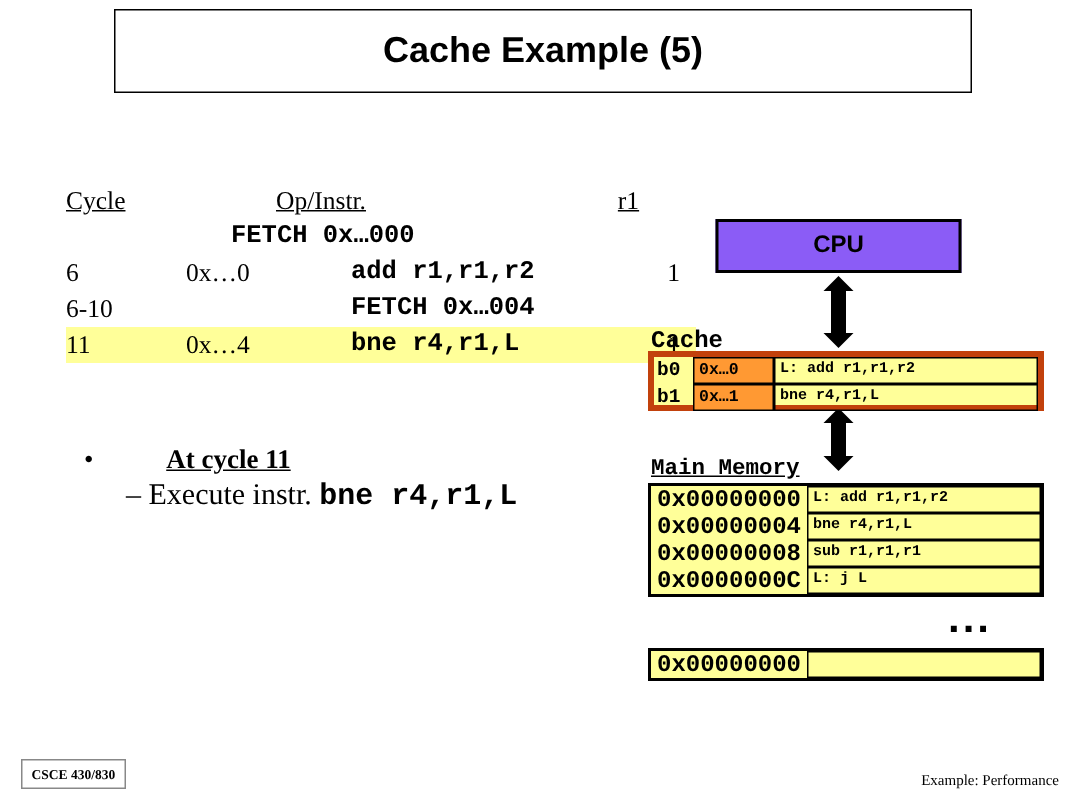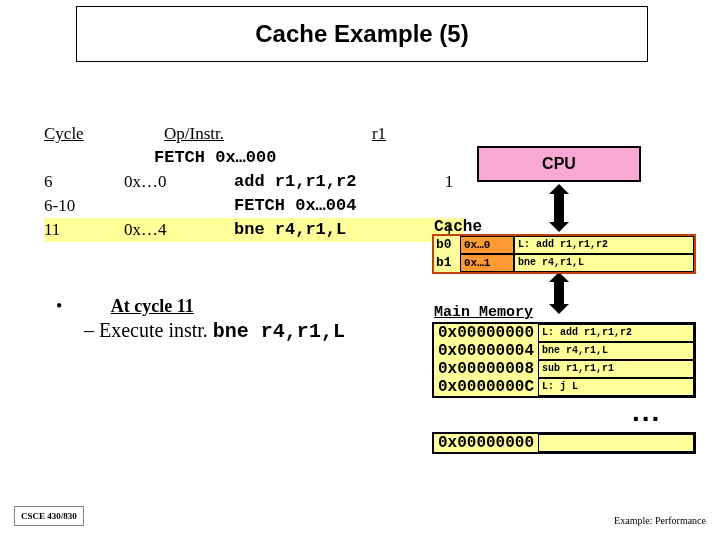--- a/index.html
+++ b/index.html
@@ -8,43 +8,43 @@
   .title-frame { position: absolute; left: 76px; top: 6px; width: 572px; height: 56px; border: 1px solid #000; display: flex; align-items: center; justify-content: center; }
   .title { font-family: Arial, sans-serif; font-weight: bold; font-size: 24px; }
   
   .trace { position: absolute; left: 44px; top: 122px; font-family: "Times New Roman", serif; font-size: 17px; }
   .trace-row { display: flex; white-space: pre; line-height: 24px; }
   .trace-row.hl { background: #ffff99; }
   .trace-cell.cy { width: 80px; }
   .trace-cell.ad { width: 70px; }
   .trace-cell.op { width: 200px; font-family: "Courier New", monospace; font-weight: bold; margin-left: 40px; }
   .trace-cell.r1 { width: 30px; text-align: center; }
-  .trace-hdr { text-decoration: underline; }
+  .trace-hdr { text-decoration: underline; gap: 20px; }
   .trace-hdr .op { font-family: "Times New Roman", serif; font-weight: normal; }
   
   .bullets { position: absolute; left: 56px; top: 296px; font-family: "Times New Roman", serif; }
   .b1 { font-size: 18px; }
   .b1::before { content: "• "; font-size: 18px; }
   .b1u { text-decoration: underline; font-weight: bold; margin-left: 44px; }
   .b2 { font-size: 20px; margin-left: 28px; margin-top: 2px; }
   .b2::before { content: "– "; }
   .mono { font-family: "Courier New", monospace; font-weight: bold; }
   
-  .cpu-box { position: absolute; left: 477px; top: 146px; width: 164px; height: 36px; background: #f9a8d4; border: 2px solid #000; display: flex; align-items: center; justify-content: center; font-family: Arial, sans-serif; font-weight: bold; font-size: 16px; }
+  .cpu-box { position: absolute; left: 477px; top: 146px; width: 164px; height: 36px; background: #8b5cf6; border: 2px solid #000; display: flex; align-items: center; justify-content: center; font-family: Arial, sans-serif; font-weight: bold; font-size: 16px; }
   
   .arrow-vert { position: absolute; width: 10px; background: #000; }
   .arrow-vert::before, .arrow-vert::after { content: ""; position: absolute; left: -5px; width: 0; height: 0; border-left: 10px solid transparent; border-right: 10px solid transparent; }
   .arrow-vert::before { top: -10px; border-bottom: 10px solid #000; }
   .arrow-vert::after { bottom: -10px; border-top: 10px solid #000; }
   .arrow1 { left: 554px; top: 194px; height: 28px; }
   .arrow2 { left: 554px; top: 282px; height: 22px; }
   
   .cache-label { position: absolute; left: 434px; top: 218px; font-family: "Courier New", monospace; font-weight: bold; font-size: 16px; }
   
-  .cache-box { position: absolute; left: 432px; top: 234px; width: 264px; height: 40px; background: #ffff99; border: 2px solid #c2410c; }
+  .cache-box { position: absolute; left: 432px; top: 234px; width: 264px; height: 40px; background: #ffff99; border: 4px solid #c2410c; }
   .cache-row { display: flex; height: 18px; }
   .cache-tag { width: 26px; font-family: "Courier New", monospace; font-weight: bold; font-size: 13px; padding-left: 2px; line-height: 18px; }
   .cache-addr { width: 54px; height: 18px; border: 1px solid #000; background: #ff9933; font-family: "Courier New", monospace; font-weight: bold; font-size: 11px; line-height: 16px; padding-left: 3px; }
   .cache-inst { flex: 1; height: 18px; border: 1px solid #000; font-family: "Courier New", monospace; font-weight: bold; font-size: 10px; line-height: 16px; padding-left: 3px; }
   
   .mem-label { position: absolute; left: 434px; top: 304px; font-family: "Courier New", monospace; font-weight: bold; font-size: 15px; text-decoration: underline; }
   
   .mem-box { position: absolute; left: 432px; top: 322px; width: 264px; background: #ffff99; border: 2px solid #000; }
   .mem-row { display: flex; height: 18px; }
   .mem-addr { width: 104px; font-family: "Courier New", monospace; font-weight: bold; font-size: 16px; padding-left: 4px; line-height: 18px; }

